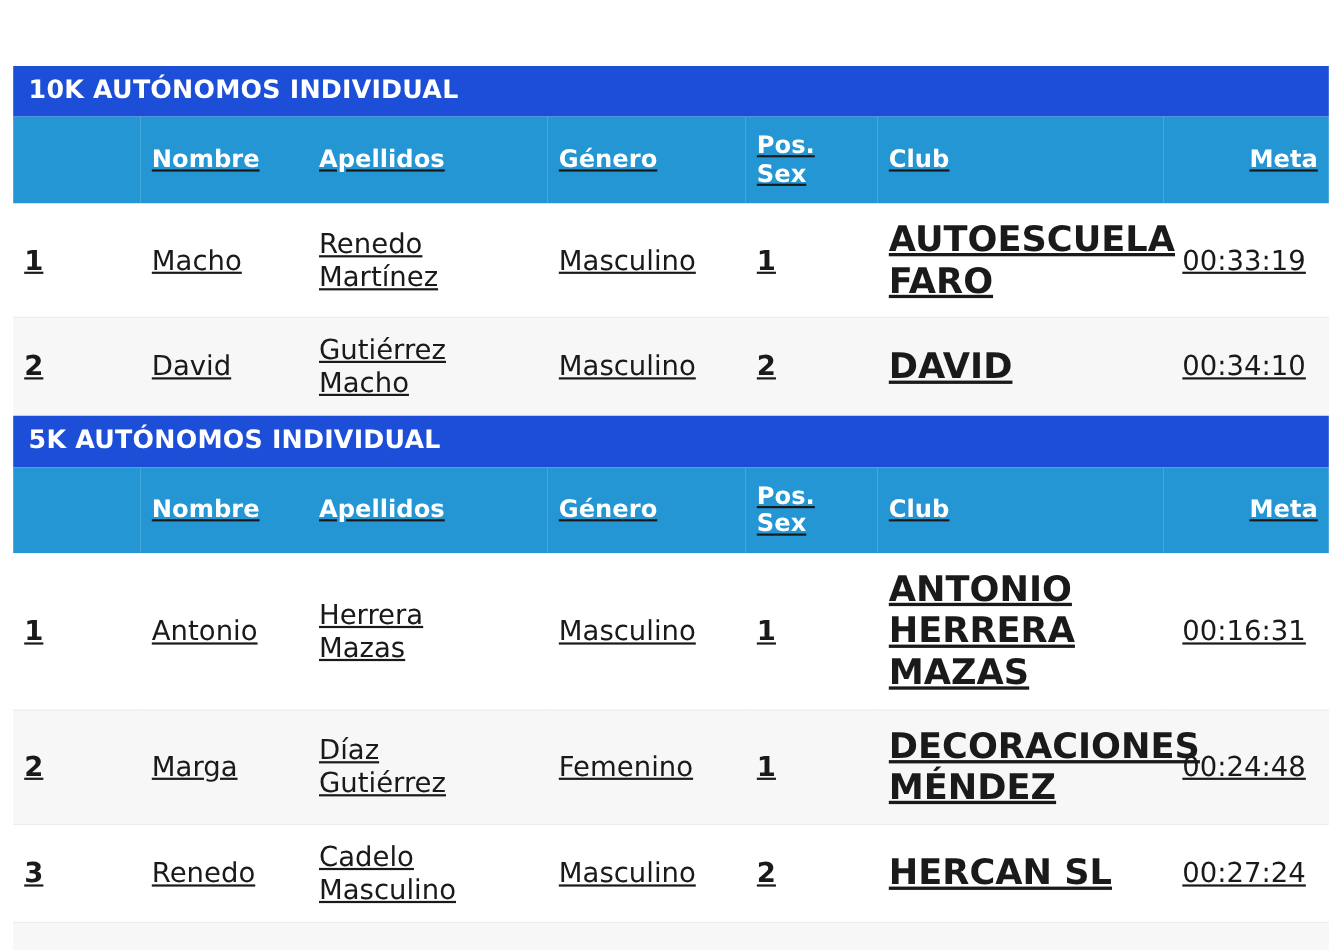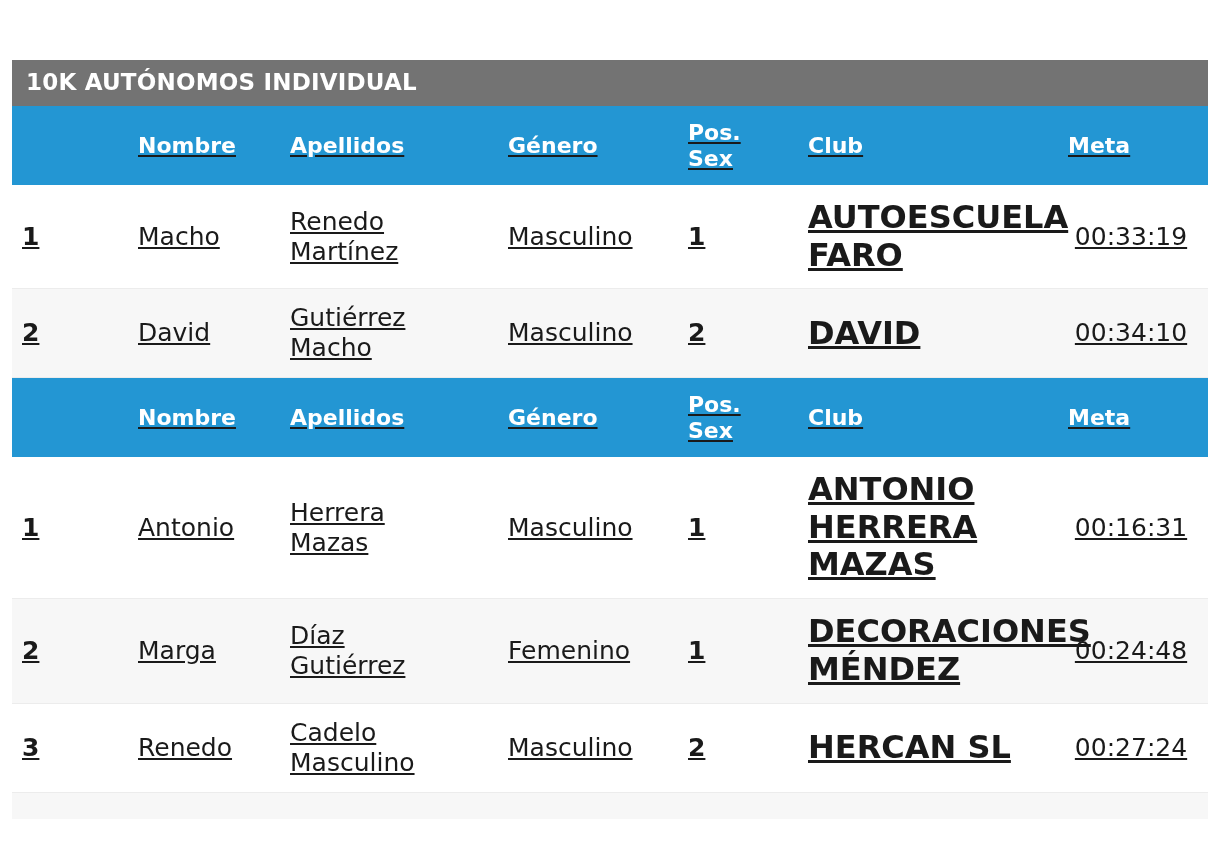--- a/index.html
+++ b/index.html
@@ -12,21 +12,21 @@
     height: 864px;
     font-family: "DejaVu Sans", sans-serif;
     color: #1a1a1a;
     overflow: hidden;
   }
   .page {
     padding: 60px 12px 0 12px;
     box-sizing: border-box;
   }
   .section-title {
-    background: #737373;
+    background: #1d4ed8;
     color: #ffffff;
     font-size: 23px;
     font-weight: bold;
     padding: 10px 14px 11px 14px;
     letter-spacing: 0.2px;
     line-height: 1.1;
   }
   table {
     width: 100%;
     border-collapse: collapse;
@@ -71,21 +71,21 @@
     font-size: 32px;
     line-height: 1.18;
   }
   td.meta {
     font-size: 25px;
     text-align: center;
     white-space: nowrap;
     padding-right: 14px;
   }
   th.meta-h {
-    text-align: left;
+    text-align: right;
   }
   .blank-row td {
     height: 26px;
     padding: 0;
     border-bottom: none;
   }
   .section + .section {
     margin-top: 0;
   }
   .wrap-pre {
@@ -141,20 +141,21 @@
           <td>Masculino</td>
           <td class="possex">2</td>
           <td class="club wrap-pre">DAVID</td>
           <td class="meta">00:34:10</td>
         </tr>
       </tbody>
     </table>
   </div>
 
   <div class="section">
+    <div class="section-title">5K AUTÓNOMOS INDIVIDUAL</div>
     <table>
       <colgroup>
         <col class="c-pos">
           <col class="c-nom">
           <col class="c-ape">
           <col class="c-gen">
         <col class="c-pse">
           <col class="c-club">
           <col class="c-meta">
       </colgroup>

